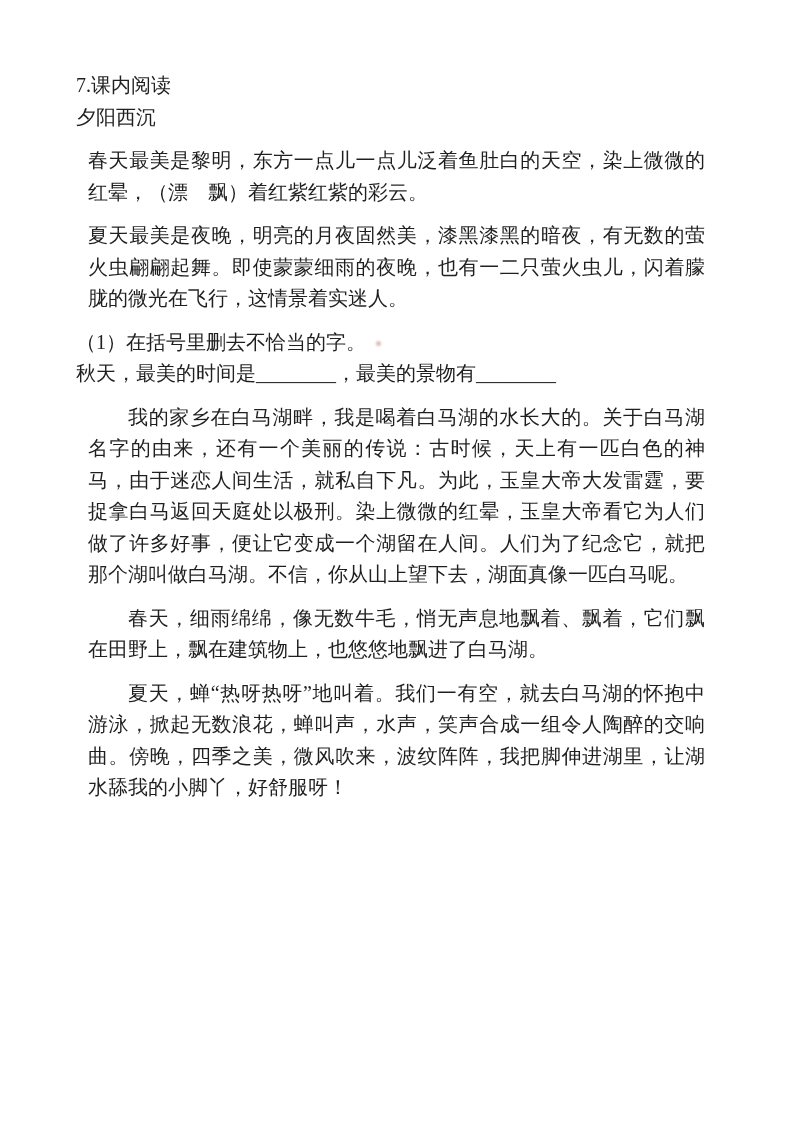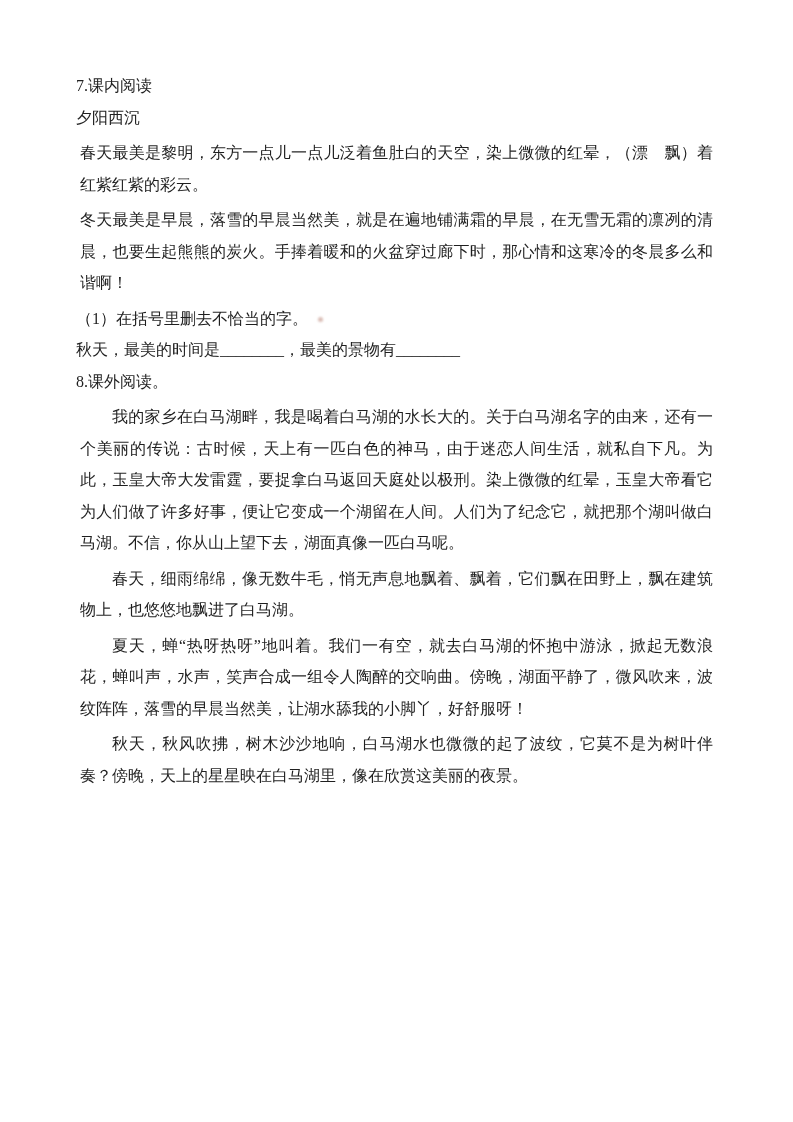--- a/index.html
+++ b/index.html
@@ -9,31 +9,31 @@
   }
   .page {
     position: relative;
     width: 793px;
     height: 1122px;
     margin: 0 auto;
     background: #ffffff;
     box-sizing: border-box;
     padding: 70px 76px 0 76px;
     font-family: "Liberation Serif", "DejaVu Serif", serif;
-    font-size: 16px;
+    font-size: 20px;
     line-height: 31.5px;
     color: #1f1f1f;
     overflow: hidden;
   }
   .line {
     white-space: nowrap;
     overflow: visible;
   }
   .para {
-    margin: 4px;
+    margin: 12px;
     text-align: justify;
   }
   .para.indent {
     text-indent: 2em;
   }
   .q1-row {
     position: relative;
   }
   .stray-dot {
     display: inline-block;
@@ -48,30 +48,28 @@
 </style>
 </head>
 <body>
 
 <div class="page" style="color: rgb(31, 31, 31); background: rgb(255, 255, 255);">
 
   <div class="line">7.课内阅读</div>
   <div class="line">夕阳西沉</div>
 
   <p class="para">春天最美是黎明，东方一点儿一点儿泛着鱼肚白的天空，染上微微的红晕，（漂　飘）着红紫红紫的彩云。</p>
-  <p class="para">冬天最美是早晨，落雪的早晨当然美，就是在遍地铺满霜的早晨，在无雪无霜的凛冽的清晨，也要生起熊熊的炭火。手捧着暖和的火盆穿过廊下时，那心情和这寒冷的冬晨多么和谐啊！</p>
+  <p class="para">夏天最美是夜晚，明亮的月夜固然美，漆黑漆黑的暗夜，有无数的萤火虫翩翩起舞。即使蒙蒙细雨的夜晚，也有一二只萤火虫儿，闪着朦胧的微光在飞行，这情景着实迷人。</p>
 
   <div class="line q1-row">
     <span>（1）在括号里删去不恰当的字。</span><span class="stray-dot" style="background: rgb(199, 154, 142);"></span>
   </div>
 
 
   <div class="line">秋天，最美的时间是________，最美的景物有________</div>
 
 
-  <div class="line">8.课外阅读。</div>
 
   <p class="para indent">我的家乡在白马湖畔，我是喝着白马湖的水长大的。关于白马湖名字的由来，还有一个美丽的传说：古时候，天上有一匹白色的神马，由于迷恋人间生活，就私自下凡。为此，玉皇大帝大发雷霆，要捉拿白马返回天庭处以极刑。染上微微的红晕，玉皇大帝看它为人们做了许多好事，便让它变成一个湖留在人间。人们为了纪念它，就把那个湖叫做白马湖。不信，你从山上望下去，湖面真像一匹白马呢。</p>
   <p class="para indent">春天，细雨绵绵，像无数牛毛，悄无声息地飘着、飘着，它们飘在田野上，飘在建筑物上，也悠悠地飘进了白马湖。</p>
-  <p class="para indent">夏天，蝉“热呀热呀”地叫着。我们一有空，就去白马湖的怀抱中游泳，掀起无数浪花，蝉叫声，水声，笑声合成一组令人陶醉的交响曲。傍晚，湖面平静了，微风吹来，波纹阵阵，落雪的早晨当然美，让湖水舔我的小脚丫，好舒服呀！</p>
-  <p class="para indent">秋天，秋风吹拂，树木沙沙地响，白马湖水也微微的起了波纹，它莫不是为树叶伴奏？傍晚，天上的星星映在白马湖里，像在欣赏这美丽的夜景。</p>
+  <p class="para indent">夏天，蝉“热呀热呀”地叫着。我们一有空，就去白马湖的怀抱中游泳，掀起无数浪花，蝉叫声，水声，笑声合成一组令人陶醉的交响曲。傍晚，四季之美，微风吹来，波纹阵阵，我把脚伸进湖里，让湖水舔我的小脚丫，好舒服呀！</p>
 
 </div>
 
 </body></html>

